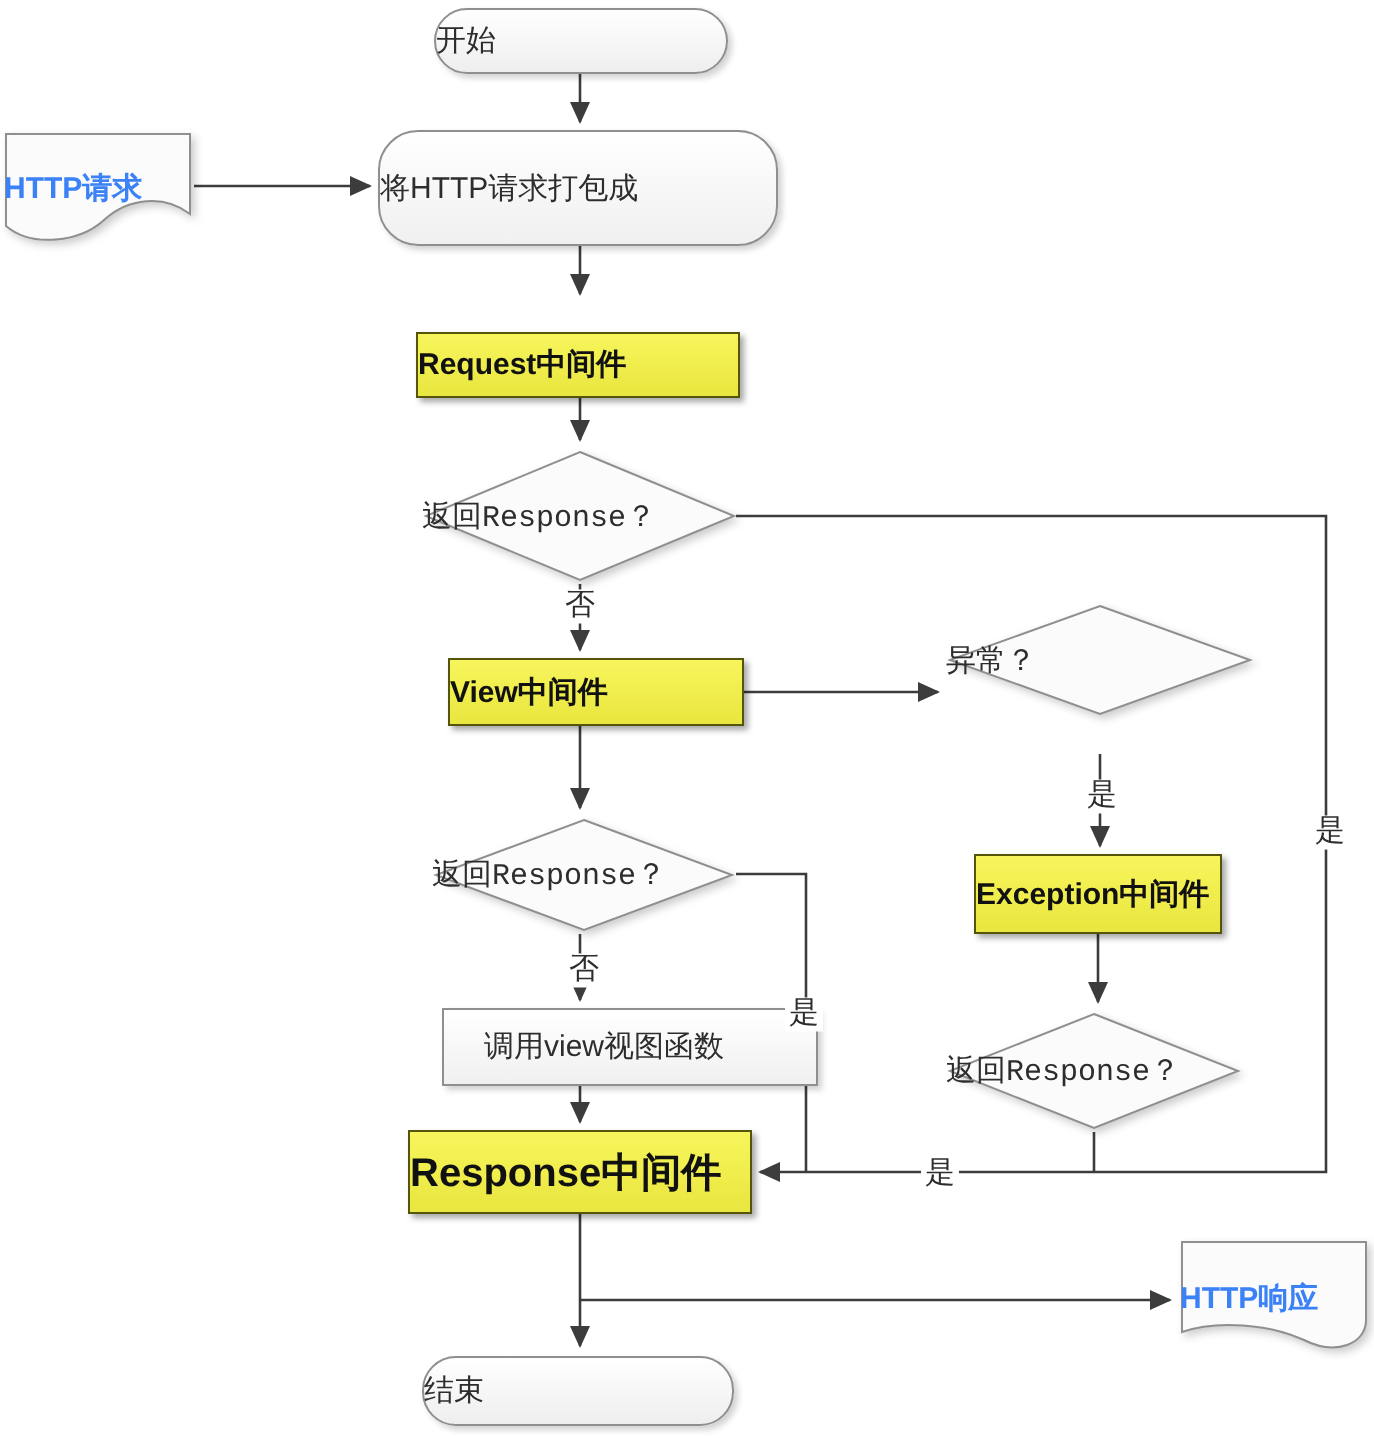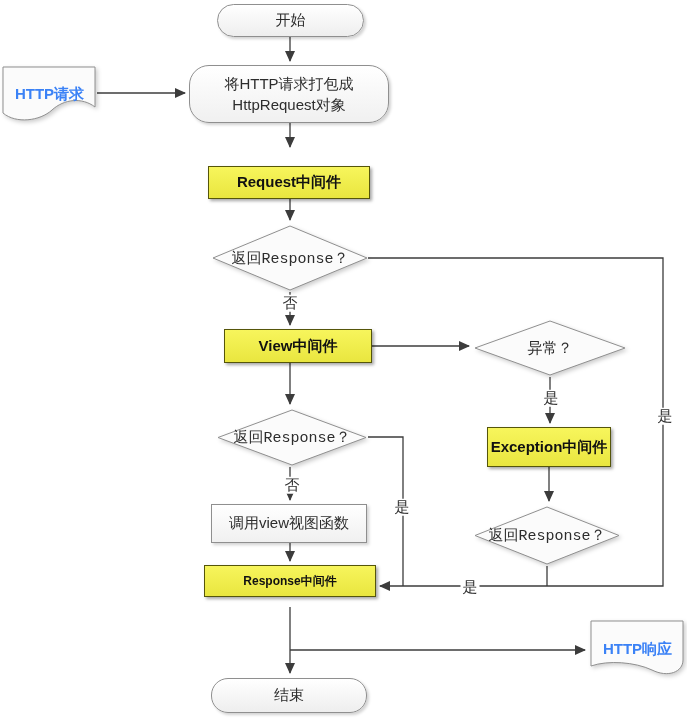--- a/index.html
+++ b/index.html
@@ -1,20 +1,20 @@
 <!DOCTYPE html>
 <html><head>
 <meta charset="utf-8">
 <style>
   html,body{margin:0;padding:0;background:#ffffff;}
   body{font-family:"Liberation Sans","DejaVu Sans",sans-serif;color:#2d2d2d;}
   #canvas{position:relative;width:687px;height:719px;background:#ffffff;overflow:hidden;}
   #wires{position:absolute;left:0;top:0;width:687px;height:719px;z-index:1;}
 
-  .node{position:absolute;z-index:2;display:flex;align-items:center;justify-content:center;
+  .node{position:absolute;z-index:2;display:flex;align-items:center;
         font-size:15px;color:#2d2d2d;box-sizing:border-box;text-align:center;}
 
   .terminal{background:linear-gradient(#ffffff,#eeeeee);border:1px solid #8f8f8f;
             border-radius:17px;box-shadow:2px 2px 3px rgba(0,0,0,0.18);}
   .process{background:linear-gradient(#ffffff,#f0f0f0);border:1px solid #8f8f8f;
            box-shadow:2px 2px 3px rgba(0,0,0,0.18);}
   .middleware{background:linear-gradient(#f7f55c,#e9e63f);border:1px solid #55550a;
               box-shadow:2px 2px 3px rgba(0,0,0,0.35);font-weight:bold;color:#111;}
 
   .diamond{background:transparent;border:none;box-shadow:none;font-family:Liberation Mono, monospace;}
@@ -32,26 +32,26 @@
 
   .two-line{line-height:21px;border-radius:20px;}
 
   
   #n-start{left:217px;top:4px;width:147px;height:33px;}
   #n-http-request{left:2px;top:66px;width:95px;height:57px;}
   #n-package{left:189px;top:65px;width:200px;height:58px;}
   #n-request-mw{left:208px;top:166px;width:162px;height:33px;}
   #n-d1{left:211px;top:224px;width:158px;height:68px;}
   #n-view-mw{left:224px;top:329px;width:148px;height:34px;}
-  #n-exc{left:473px;top:319px;width:154px;height:58px;}
+  #n-exc{left:473px;top:301px;width:154px;height:58px;}
   #n-exc-mw{left:487px;top:427px;width:124px;height:40px;}
   #n-d3{left:473px;top:505px;width:148px;height:61px;}
   #n-d2{left:216px;top:408px;width:152px;height:59px;}
-  #n-call-view{left:211px;top:504px;width:156px;height:39px;}
-  #n-response-mw{left:204px;top:565px;width:172px;height:32px;font-size:12px;}
+  #n-call-view{left:221px;top:504px;width:188px;height:39px;padding-left:20px;}
+  #n-response-mw{left:204px;top:565px;width:172px;height:42px;font-size:20px;}
   #n-http-response{left:590px;top:620px;width:95px;height:58px;}
   #n-end{left:211px;top:678px;width:156px;height:35px;}
 
   
   #lbl-no1{left:290px;top:303px;}
   #lbl-no2{left:292px;top:485px;}
   #lbl-yes-exc{left:551px;top:398px;}
   #lbl-yes-d2{left:402px;top:507px;}
   #lbl-yes-d3{left:470px;top:587px;}
   #lbl-yes-d1{left:665px;top:416px;}
@@ -94,21 +94,20 @@
   <div id="n-http-request" class="node doc">
     <svg viewBox="0 0 95 57">
       <path d="M1,1 L93,1 L93,41 C80,31 62,33 50,44 C38,55 14,58 1,47 Z" fill="#fbfbfb" stroke="#8f8f8f" stroke-width="1"></path>
     </svg>
     <span class="lbl">HTTP请求</span>
   </div>
 
   <div id="n-package" class="node process two-line">
     <div>
       <div>将HTTP请求打包成</div>
-      <div>HttpRequest对象</div>
     </div>
   </div>
 
   <div id="n-request-mw" class="node middleware">
     <span>Request中间件</span>
   </div>
 
   <div id="n-d1" class="node diamond">
     <svg viewBox="0 0 158 68">
       <polygon points="79,2 156,34 79,66 2,34" fill="#fbfbfb" stroke="#8f8f8f" stroke-width="1"></polygon>

